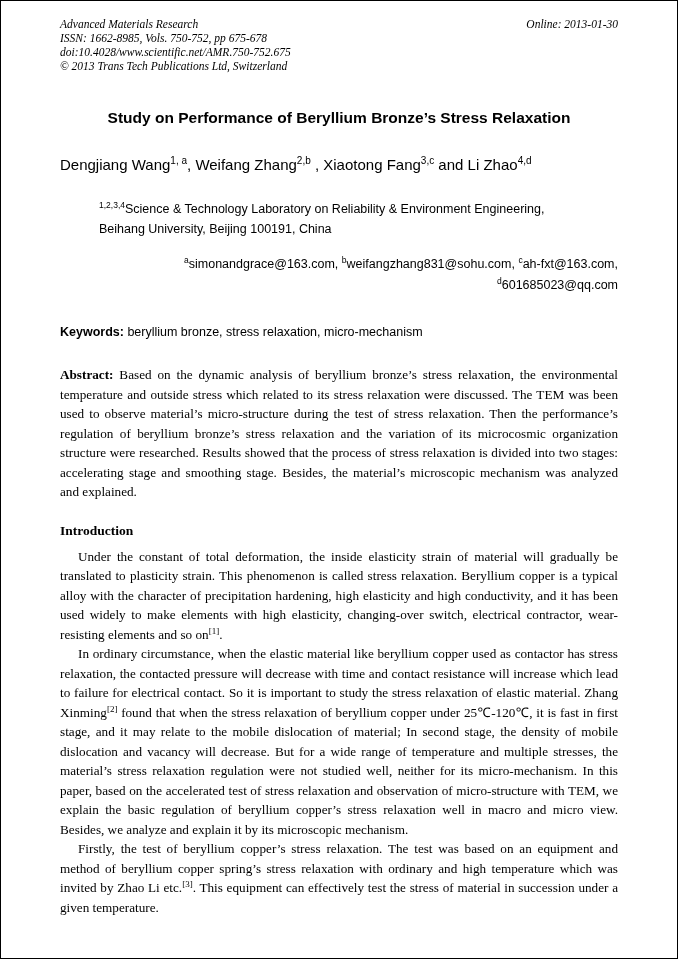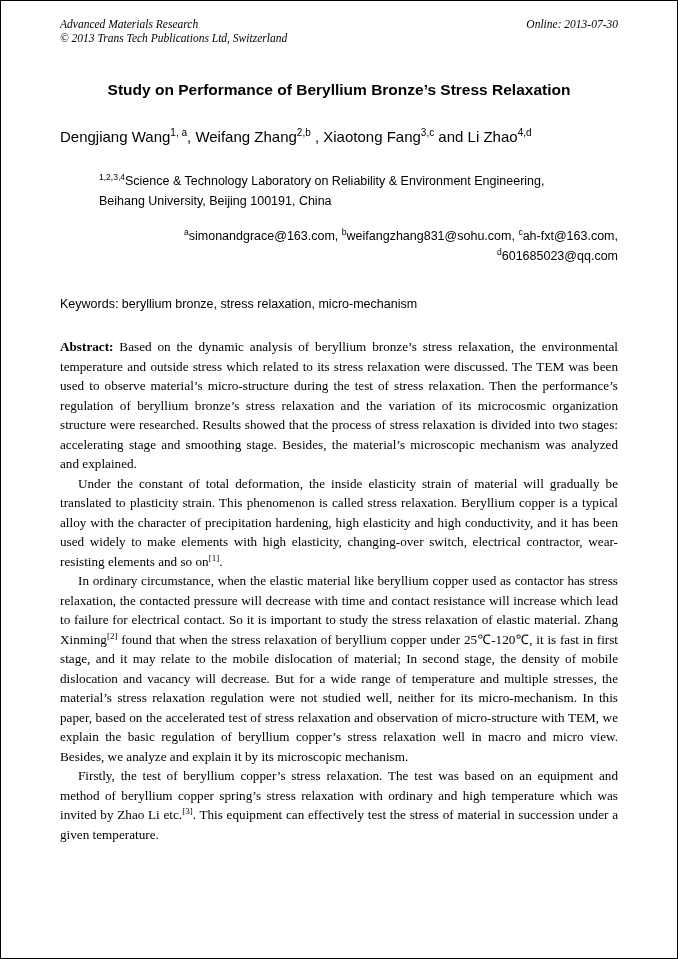--- a/index.html
+++ b/index.html
@@ -59,21 +59,21 @@
     font-size: 12.5px;
     line-height: 1.55;
   }
   .emails sup { font-size: 8.5px; }
   
   .keywords {
     margin-top: 30px;
     font-family: "Liberation Sans", sans-serif;
     font-size: 12.5px;
   }
-  .keywords .label { font-weight: normal; }
+  .keywords .label { font-weight: bold; }
   
   .body-text {
     font-family: "Liberation Serif", serif;
     font-size: 13.2px;
     line-height: 19.5px;
     text-align: justify;
   }
   .abstract { margin-top: 26px; }
   .abstract .label { font-weight: bold; }
   .section-heading {
@@ -86,22 +86,24 @@
   sup.ref { font-size: 9px; line-height: 0; }
 </style>
 </head>
 <body>
 
 <div class="page">
 
   <div class="journal-header">
     <div class="row1">
       <span>Advanced Materials Research</span>
-      <span>Online: 2013-07-30</span>
+      <span>Online: 2013-01-30</span>
     </div>
+    <div>ISSN: 1662-8985, Vols. 750-752, pp 675-678</div>
+    <div>doi:10.4028/www.scientific.net/AMR.750-752.675</div>
     <div>© 2013 Trans Tech Publications Ltd, Switzerland</div>
   </div>
 
   <h1 class="paper-title">Study on Performance of Beryllium Bronze’s Stress Relaxation</h1>
 
   <div class="authors">
     <span>Dengjiang Wang</span><sup>1, a</sup><span>, </span><span>Weifang Zhang</span><sup>2,b</sup><span> , </span><span>Xiaotong Fang</span><sup>3,c</sup><span> and </span><span>Li Zhao</span><sup>4,d</sup>
   </div>
 
   <div class="affiliation">
@@ -118,20 +120,21 @@
   </div>
 
   <div class="keywords">
     <span class="label">Keywords:</span><span> beryllium bronze, stress relaxation, micro-mechanism</span>
   </div>
 
   <div class="abstract body-text">
     <span class="label">Abstract:</span><span> Based on the dynamic analysis of beryllium bronze’s stress relaxation, the environmental temperature and outside stress which related to its stress relaxation were discussed. The TEM was been used to observe material’s micro-structure during the test of stress relaxation. Then the performance’s regulation of beryllium bronze’s stress relaxation and the variation of its microcosmic organization structure were researched. Results showed that the process of stress relaxation is divided into two stages: accelerating stage and smoothing stage. Besides, the material’s microscopic mechanism was analyzed and explained.</span>
   </div>
 
+  <h2 class="section-heading">Introduction</h2>
 
   <p class="body-para body-text">
     <span>Under the constant of total deformation, the inside elasticity strain of material will gradually be translated to plasticity strain. This phenomenon is called stress relaxation. Beryllium copper is a typical alloy with the character of precipitation hardening, high elasticity and high conductivity, and it has been used widely to make elements with high elasticity, changing-over switch, electrical contractor, wear-resisting elements and so on</span><sup class="ref">[1]</sup><span>.</span>
   </p>
 
   <p class="body-para body-text">
     <span>In ordinary circumstance, when the elastic material like beryllium copper used as contactor has stress relaxation, the contacted pressure will decrease with time and contact resistance will increase which lead to failure for electrical contact. So it is important to study the stress relaxation of elastic material. Zhang Xinming</span><sup class="ref">[2]</sup><span> found that when the stress relaxation of beryllium copper under 25℃-120℃, it is fast in first stage, and it may relate to the mobile dislocation of material; In second stage, the density of mobile dislocation and vacancy will decrease. But for a wide range of temperature and multiple stresses, the material’s stress relaxation regulation were not studied well, neither for its micro-mechanism. In this paper, based on the accelerated test of stress relaxation and observation of micro-structure with TEM, we explain the basic regulation of beryllium copper’s stress relaxation well in macro and micro view. Besides, we analyze and explain it by its microscopic mechanism.</span>
   </p>
 
 

